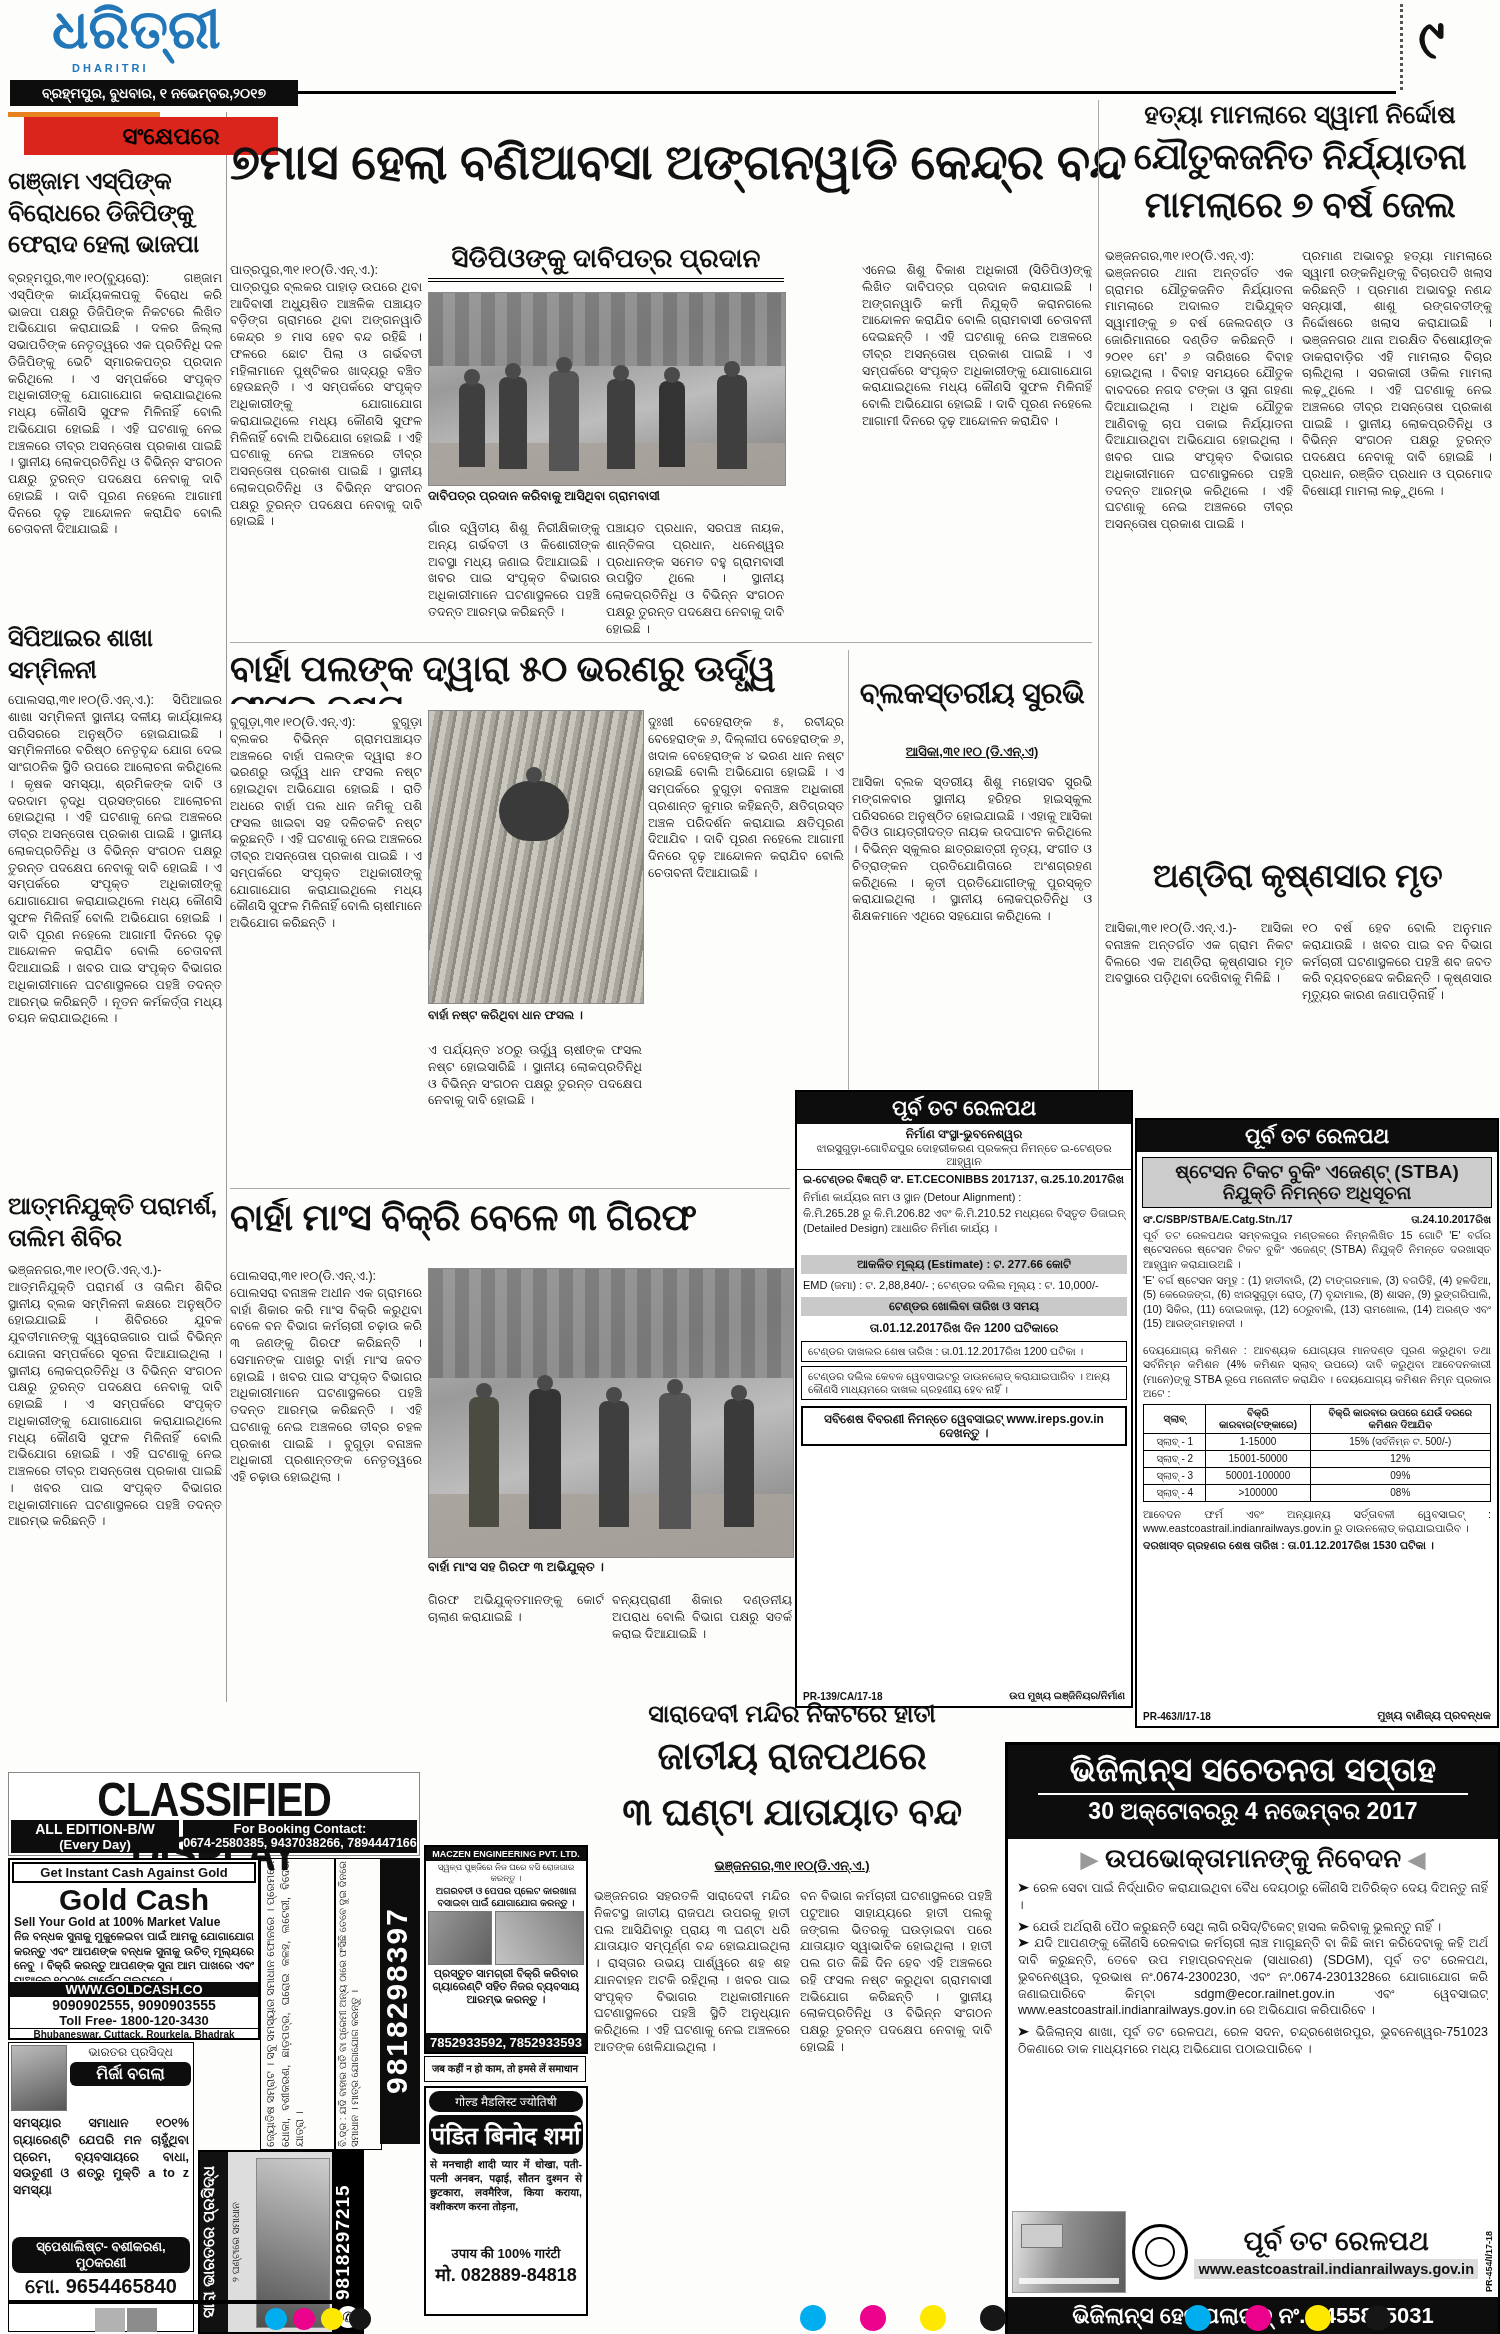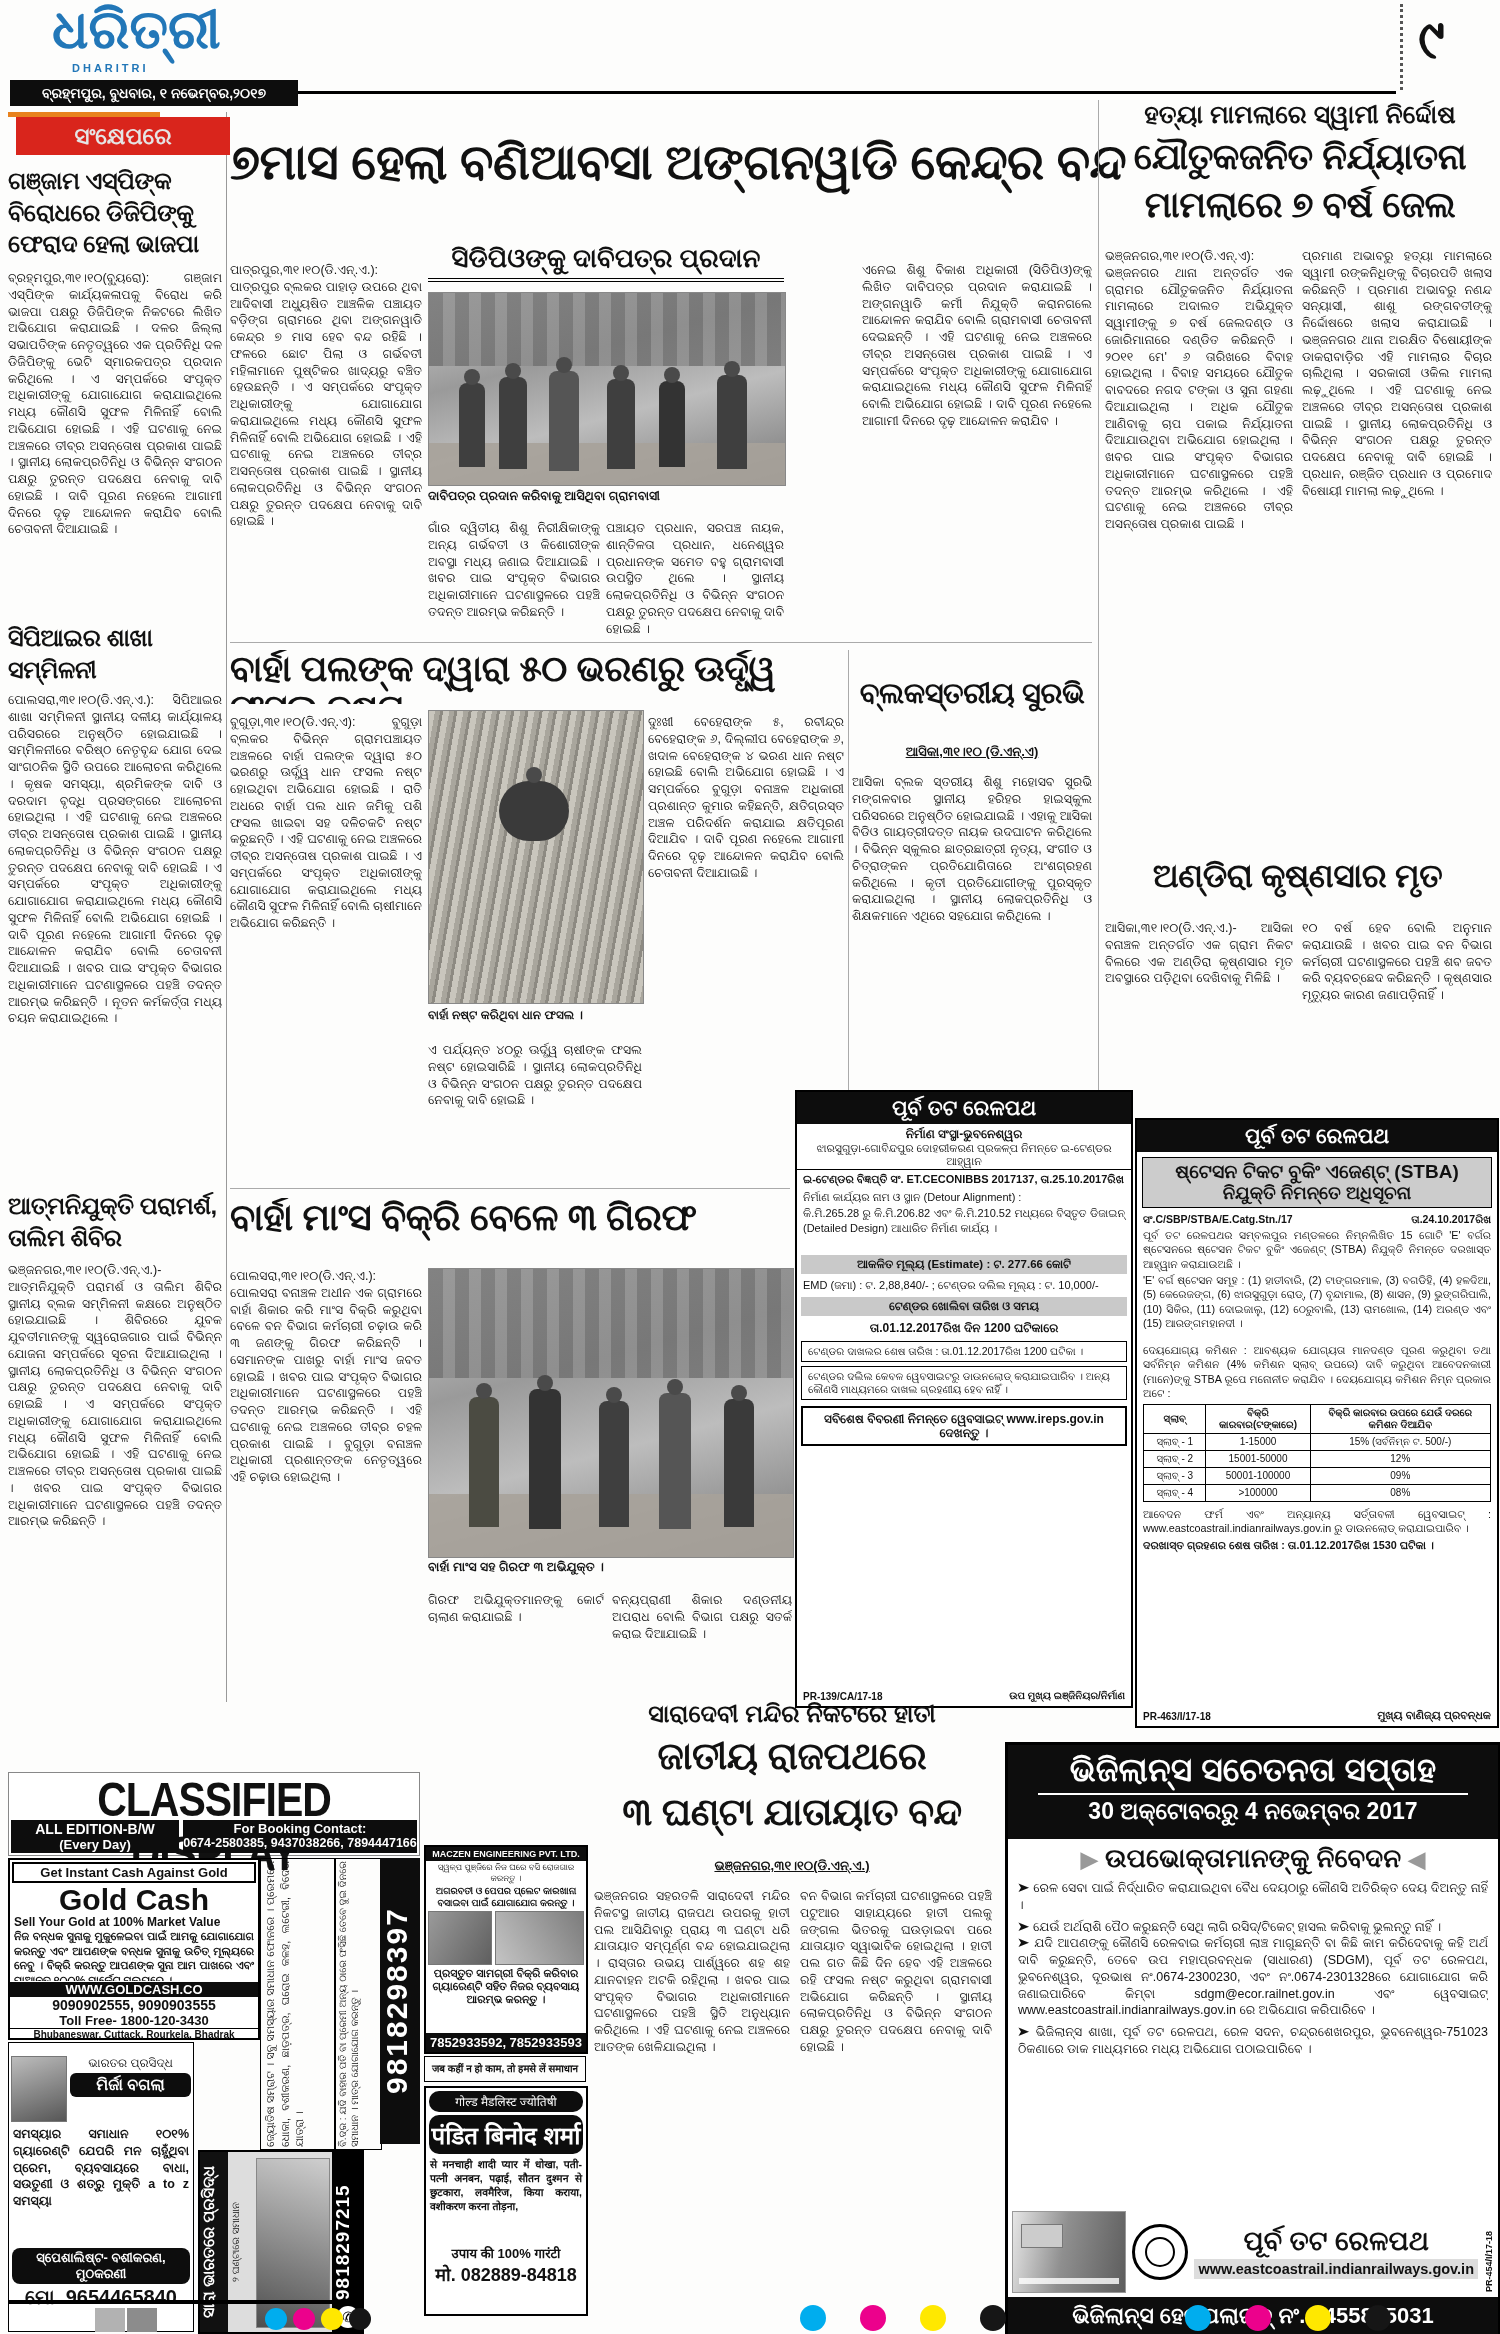--- a/index.html
+++ b/index.html
@@ -36,21 +36,21 @@
 
   <div class="abs" style="left:52px;top:2px;width:160px;font-size:54px;font-weight:bold;color:#2277b8;line-height:1;">ଧରିତ୍ରୀ</div>
   <div class="abs" style="left:72px;top:62px;font-size:11px;font-weight:bold;color:#2277b8;letter-spacing:3px;">DHARITRI</div>
   <div class="abs blackbar ctr" style="left:10px;top:80px;width:288px;height:26px;font-size:14px;font-weight:bold;line-height:26px;">ବ୍ରହ୍ମପୁର, ବୁଧବାର, ୧ ନଭେମ୍ବର,୨୦୧୭</div>
   <div class="rule" style="left:298px;top:91px;width:1098px;height:3px;"></div>
   <div class="abs" style="left:1400px;top:4px;height:86px;border-left:3px dotted #555;"></div>
   <div class="abs bold" style="left:1418px;top:8px;font-size:54px;">୯</div>
 
   <div class="abs" style="left:226px;top:112px;height:1590px;border-left:1px solid #999;"></div>
   <div class="abs" style="left:8px;top:112px;width:152px;height:5px;background:#e8821e;"></div>
-  <div class="abs ctr" style="left:16px;top:117px;width:214px;height:38px;background:#d9251c;color:#e5e5e5;font-size:23px;font-weight:bold;line-height:38px;">ସଂକ୍ଷେପରେ</div>
+  <div class="abs ctr" style="left:24px;top:117px;width:214px;height:38px;background:#d9251c;color:#000000;font-size:23px;font-weight:bold;line-height:38px;padding-left:40px;">ସଂକ୍ଷେପରେ</div>
 
   <div class="abs hl" style="left:8px;top:165px;width:214px;height:100px;font-size:24px;line-height:1.32;">ଗଞ୍ଜାମ ଏସ୍‌ପିଙ୍କ ବିରୋଧରେ ଡିଜିପିଙ୍କୁ ଫେରାଦ ହେଲା ଭାଜପା</div>
   <div class="abs jt" style="left:8px;top:270px;width:214px;height:346px;">ବ୍ରହ୍ମପୁର,୩୧।୧୦(ବ୍ୟୁରୋ): ଗଞ୍ଜାମ ଏସ୍‌ପିଙ୍କ କାର୍ଯ୍ୟକଳାପକୁ ବିରୋଧ କରି ଭାଜପା ପକ୍ଷରୁ ଡିଜିପିଙ୍କ ନିକଟରେ ଲିଖିତ ଅଭିଯୋଗ କରାଯାଇଛି । ଦଳର ଜିଲ୍ଲା ସଭାପତିଙ୍କ ନେତୃତ୍ୱରେ ଏକ ପ୍ରତିନିଧି ଦଳ ଡିଜିପିଙ୍କୁ ଭେଟି ସ୍ମାରକପତ୍ର ପ୍ରଦାନ କରିଥିଲେ । ଏ ସମ୍ପର୍କରେ ସଂପୃକ୍ତ ଅଧିକାରୀଙ୍କୁ ଯୋଗାଯୋଗ କରାଯାଇଥିଲେ ମଧ୍ୟ କୌଣସି ସୁଫଳ ମିଳିନାହିଁ ବୋଲି ଅଭିଯୋଗ ହୋଇଛି । ଏହି ଘଟଣାକୁ ନେଇ ଅଞ୍ଚଳରେ ତୀବ୍ର ଅସନ୍ତୋଷ ପ୍ରକାଶ ପାଇଛି । ସ୍ଥାନୀୟ ଲୋକପ୍ରତିନିଧି ଓ ବିଭିନ୍ନ ସଂଗଠନ ପକ୍ଷରୁ ତୁରନ୍ତ ପଦକ୍ଷେପ ନେବାକୁ ଦାବି ହୋଇଛି । ଦାବି ପୂରଣ ନହେଲେ ଆଗାମୀ ଦିନରେ ଦୃଢ଼ ଆନ୍ଦୋଳନ କରାଯିବ ବୋଲି ଚେତାବନୀ ଦିଆଯାଇଛି ।</div>
 
   <div class="abs hl" style="left:8px;top:622px;width:214px;height:66px;font-size:24px;line-height:1.32;">ସିପିଆଇର ଶାଖା ସମ୍ମିଳନୀ</div>
   <div class="abs jt" style="left:8px;top:692px;width:214px;height:490px;">ପୋଲସରା,୩୧।୧୦(ଡି.ଏନ୍.ଏ.): ସିପିଆଇର ଶାଖା ସମ୍ମିଳନୀ ସ୍ଥାନୀୟ ଦଳୀୟ କାର୍ଯ୍ୟାଳୟ ପରିସରରେ ଅନୁଷ୍ଠିତ ହୋଇଯାଇଛି । ସମ୍ମିଳନୀରେ ବରିଷ୍ଠ ନେତୃବୃନ୍ଦ ଯୋଗ ଦେଇ ସାଂଗଠନିକ ସ୍ଥିତି ଉପରେ ଆଲୋଚନା କରିଥିଲେ । କୃଷକ ସମସ୍ୟା, ଶ୍ରମିକଙ୍କ ଦାବି ଓ ଦରଦାମ ବୃଦ୍ଧି ପ୍ରସଙ୍ଗରେ ଆଲୋଚନା ହୋଇଥିଲା । ଏହି ଘଟଣାକୁ ନେଇ ଅଞ୍ଚଳରେ ତୀବ୍ର ଅସନ୍ତୋଷ ପ୍ରକାଶ ପାଇଛି । ସ୍ଥାନୀୟ ଲୋକପ୍ରତିନିଧି ଓ ବିଭିନ୍ନ ସଂଗଠନ ପକ୍ଷରୁ ତୁରନ୍ତ ପଦକ୍ଷେପ ନେବାକୁ ଦାବି ହୋଇଛି । ଏ ସମ୍ପର୍କରେ ସଂପୃକ୍ତ ଅଧିକାରୀଙ୍କୁ ଯୋଗାଯୋଗ କରାଯାଇଥିଲେ ମଧ୍ୟ କୌଣସି ସୁଫଳ ମିଳିନାହିଁ ବୋଲି ଅଭିଯୋଗ ହୋଇଛି । ଦାବି ପୂରଣ ନହେଲେ ଆଗାମୀ ଦିନରେ ଦୃଢ଼ ଆନ୍ଦୋଳନ କରାଯିବ ବୋଲି ଚେତାବନୀ ଦିଆଯାଇଛି । ଖବର ପାଇ ସଂପୃକ୍ତ ବିଭାଗର ଅଧିକାରୀମାନେ ଘଟଣାସ୍ଥଳରେ ପହଞ୍ଚି ତଦନ୍ତ ଆରମ୍ଭ କରିଛନ୍ତି । ନୂତନ କର୍ମକର୍ତ୍ତା ମଧ୍ୟ ଚୟନ କରାଯାଇଥିଲେ ।</div>
 
   <div class="abs hl" style="left:8px;top:1190px;width:214px;height:66px;font-size:24px;line-height:1.32;">ଆତ୍ମନିଯୁକ୍ତି ପରାମର୍ଶ, ତାଲିମ ଶିବିର</div>
   <div class="abs jt" style="left:8px;top:1262px;width:214px;height:438px;">ଭଞ୍ଜନଗର,୩୧।୧୦(ଡି.ଏନ୍.ଏ.)- ଆତ୍ମନିଯୁକ୍ତି ପରାମର୍ଶ ଓ ତାଲିମ ଶିବିର ସ୍ଥାନୀୟ ବ୍ଲକ ସମ୍ମିଳନୀ କକ୍ଷରେ ଅନୁଷ୍ଠିତ ହୋଇଯାଇଛି । ଶିବିରରେ ଯୁବକ ଯୁବତୀମାନଙ୍କୁ ସ୍ୱରୋଜଗାର ପାଇଁ ବିଭିନ୍ନ ଯୋଜନା ସମ୍ପର୍କରେ ସୂଚନା ଦିଆଯାଇଥିଲା । ସ୍ଥାନୀୟ ଲୋକପ୍ରତିନିଧି ଓ ବିଭିନ୍ନ ସଂଗଠନ ପକ୍ଷରୁ ତୁରନ୍ତ ପଦକ୍ଷେପ ନେବାକୁ ଦାବି ହୋଇଛି । ଏ ସମ୍ପର୍କରେ ସଂପୃକ୍ତ ଅଧିକାରୀଙ୍କୁ ଯୋଗାଯୋଗ କରାଯାଇଥିଲେ ମଧ୍ୟ କୌଣସି ସୁଫଳ ମିଳିନାହିଁ ବୋଲି ଅଭିଯୋଗ ହୋଇଛି । ଏହି ଘଟଣାକୁ ନେଇ ଅଞ୍ଚଳରେ ତୀବ୍ର ଅସନ୍ତୋଷ ପ୍ରକାଶ ପାଇଛି । ଖବର ପାଇ ସଂପୃକ୍ତ ବିଭାଗର ଅଧିକାରୀମାନେ ଘଟଣାସ୍ଥଳରେ ପହଞ୍ଚି ତଦନ୍ତ ଆରମ୍ଭ କରିଛନ୍ତି ।</div>
 
@@ -227,21 +227,21 @@
   <div class="abs ctr bold" style="left:424px;top:2056px;width:160px;height:24px;border:1px solid #000;font-size:10px;line-height:24px;">जब कहीं न हो काम, तो हमसे लें समाधान</div>
   <div class="abs adbox" style="left:424px;top:2086px;width:160px;height:226px;">
     <div class="blackbar ctr" style="margin:3px;border-radius:10px;font-size:12px;padding:2px 0;">गोल्ड मैडलिस्ट ज्योतिषी</div>
     <div class="blackbar ctr" style="margin:0 3px;border-radius:10px;font-size:24px;font-weight:bold;padding:3px 0;">पंडित बिनोद शर्मा</div>
     <div class="jt bold" style="position:static;font-size:10.5px;padding:3px 4px;height:84px;">से मनचाही शादी प्यार में धोखा, पती-पत्नी अनबन, पढ़ाई, सौतन दुश्मन से छुटकारा, लवमैरिज, किया कराया, वशीकरण करना तोड़ना,</div>
     <div class="ctr bold" style="font-size:13px;">उपाय की 100% गारंटी</div>
     <div class="ctr bold" style="font-size:18px;">मो. 082889-84818</div>
   </div>
 
   <div class="abs adbox" style="left:8px;top:2042px;width:184px;height:288px;border-width:1px;">
-    <div style="display:flex;gap:3px;padding:2px;margin-top:11px;">
+    <div style="display:flex;gap:3px;padding:2px;">
       <div style="width:54px;height:64px;background:linear-gradient(160deg,#bdbdbd,#565656);border:1px solid #777;"></div>
       <div style="flex:1;">
         <div class="ctr" style="font-size:12px;">ଭାରତର ପ୍ରସିଦ୍ଧ</div>
         <div class="blackbar ctr bold" style="font-size:16px;border-radius:6px;padding:3px 0;margin-top:3px;">ମିର୍ଜା ବଗଲା</div>
       </div>
     </div>
     <div class="jt bold" style="position:static;font-size:12.5px;padding:2px 4px;height:118px;">ସମସ୍ୟାର ସମାଧାନ ୧୦୧% ଗ୍ୟାରେଣ୍ଟି ଯେପରି ମନ ଚାହୁଁଥିବା ପ୍ରେମ, ବ୍ୟବସାୟରେ ବାଧା, ସଉତୁଣୀ ଓ ଶତ୍ରୁ ମୁକ୍ତି a to z ସମସ୍ୟା</div>
     <div class="blackbar ctr bold" style="margin:2px 3px;border-radius:8px;font-size:13px;padding:2px 0;">ସ୍ପେଶାଲିଷ୍ଟ- ବଶୀକରଣ, ମୁଠକରଣୀ</div>
     <div class="ctr bold" style="font-size:20px;">ମୋ. 9654465840</div>
   </div>

